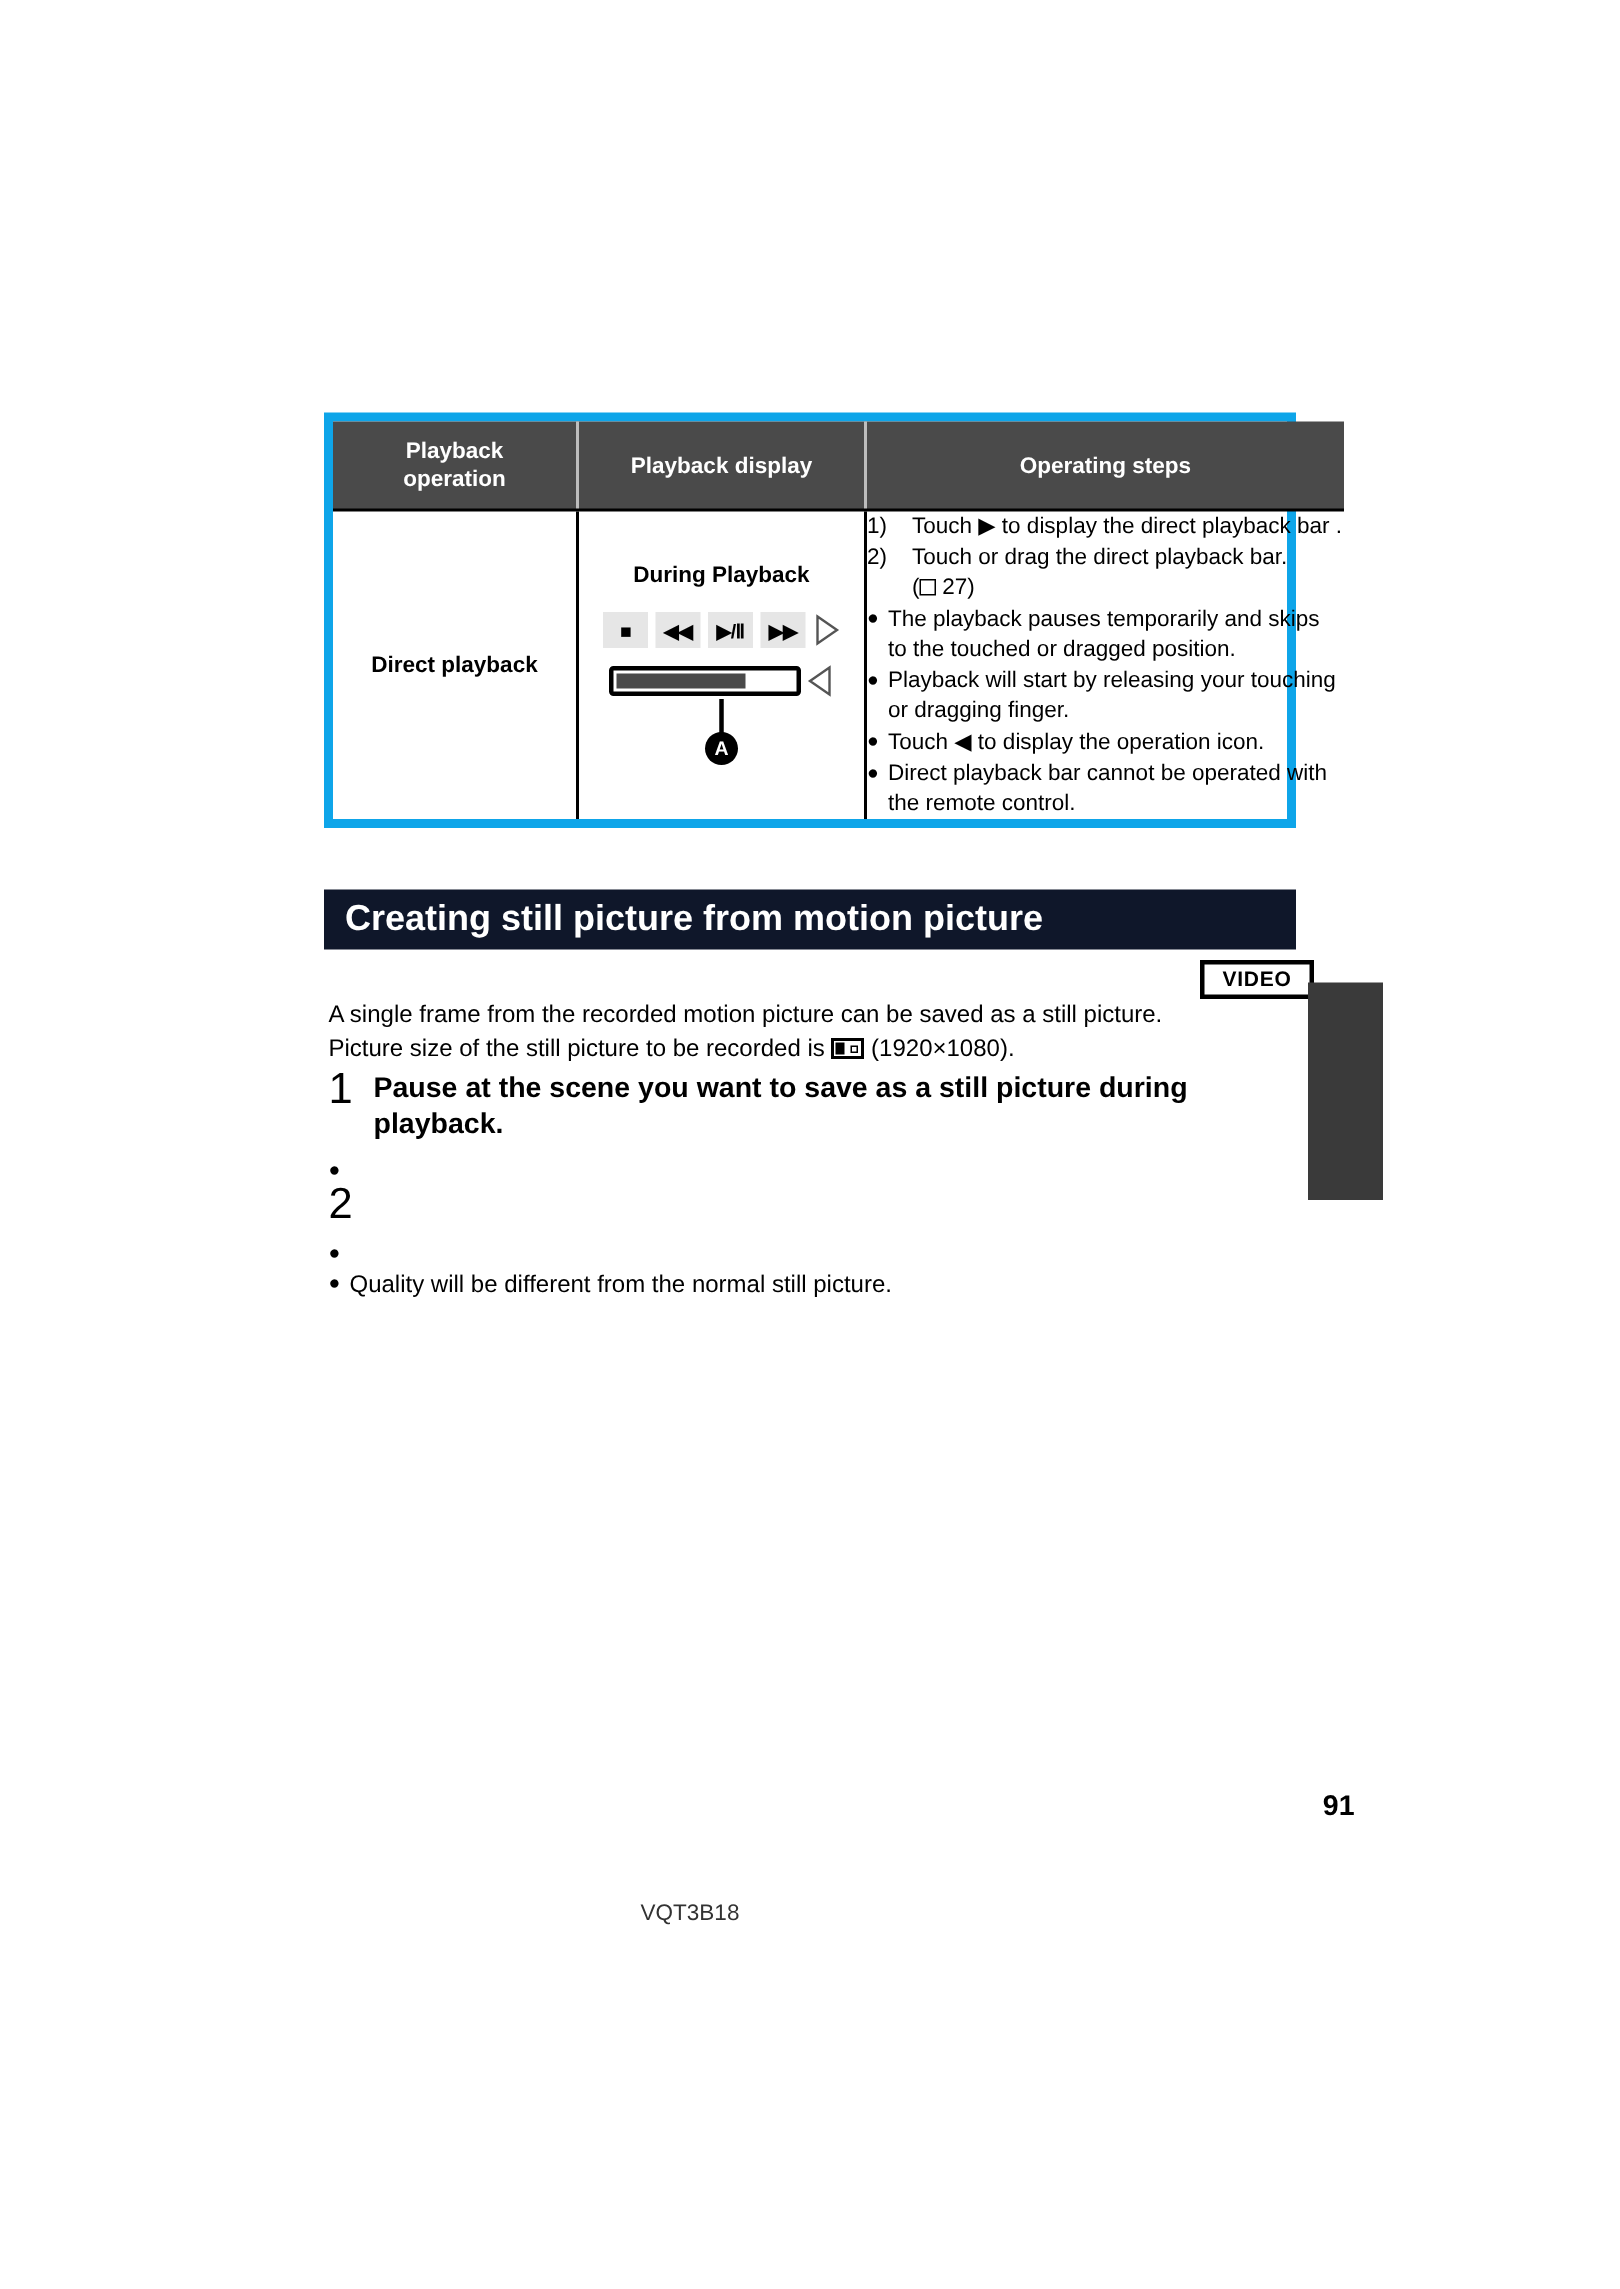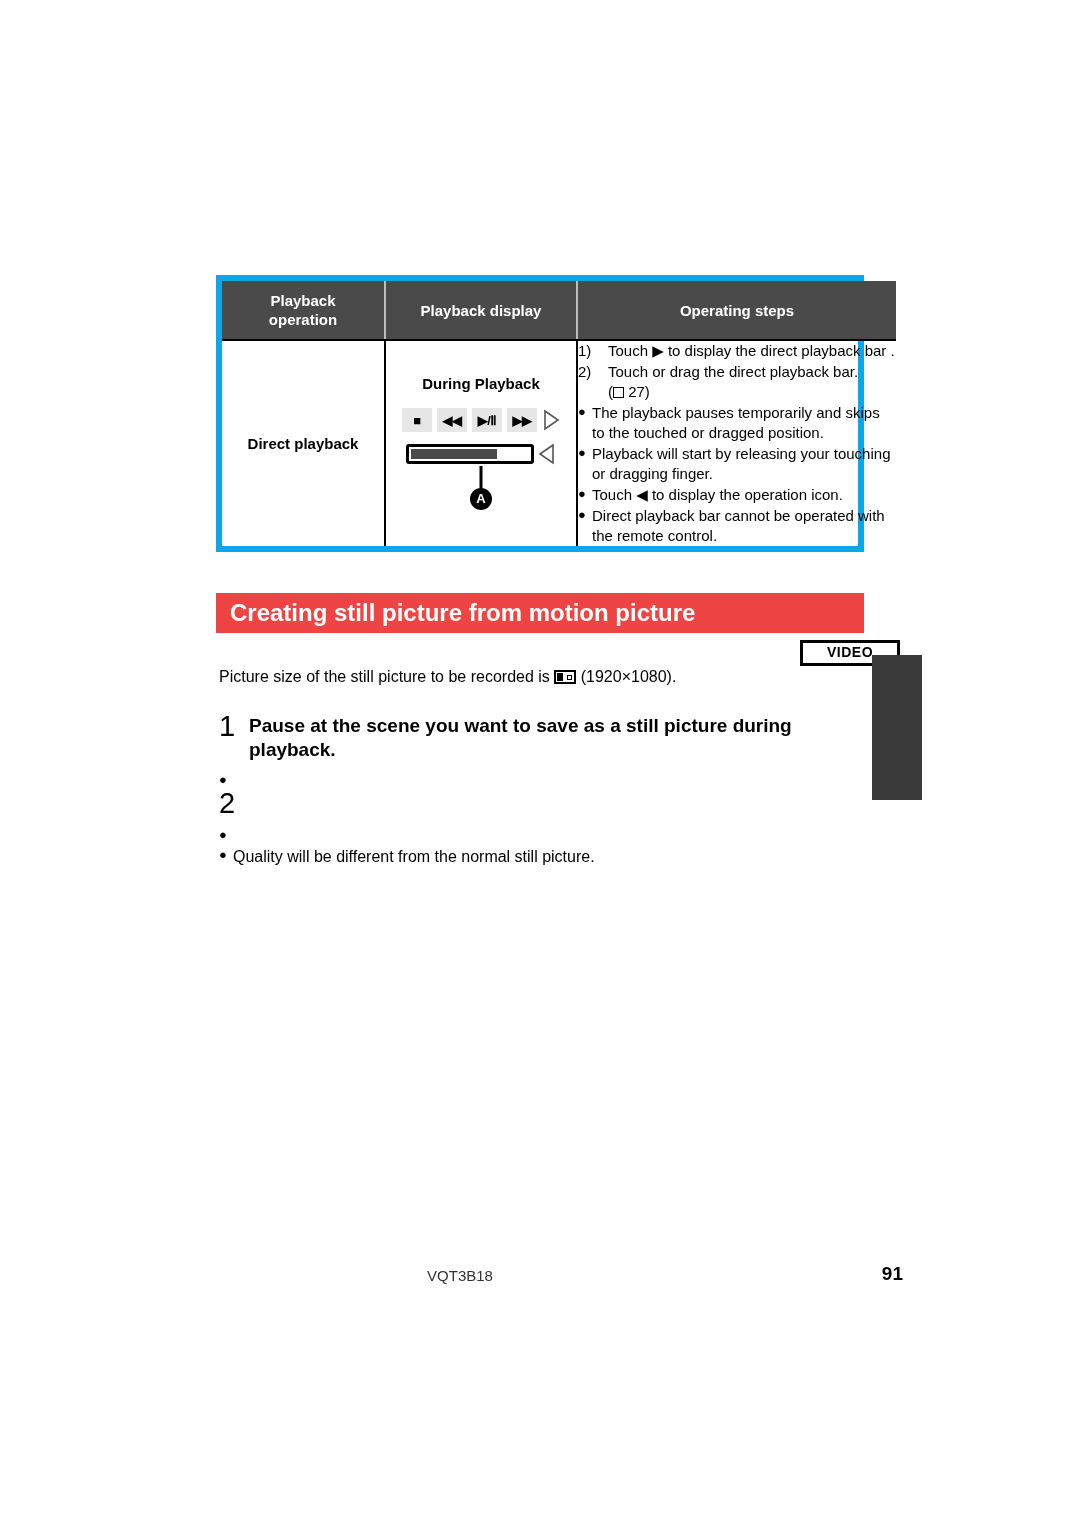--- a/index.html
+++ b/index.html
@@ -178,37 +178,37 @@
     box-sizing: border-box;
   }
 
   
   .section-heading {
     position: absolute;
     left: 216px;
     top: 593px;
     width: 648px;
     height: 40px;
-    background: #ef4444;
+    background: #0f172a;
     color: #ffffff;
     font-size: 24px;
     font-weight: bold;
     display: flex;
     align-items: center;
     padding-left: 14px;
     box-sizing: border-box;
   }
 
   
   .video-badge {
     position: absolute;
     left: 800px;
     top: 640px;
     border: 3px solid #000;
-    padding: 1px 24px;
+    padding: 1px 12px;
     font-size: 14px;
     font-weight: bold;
     letter-spacing: 0.5px;
     background: #fff;
     line-height: 1.25;
   }
 
   
   .thumb-tab {
     position: absolute;
@@ -307,21 +307,21 @@
     position: absolute;
     left: 7px; top: 4px;
     width: 8px; height: 8px;
     background: #fff;
     border-radius: 50%;
   }
 
   
   .page-number {
     position: absolute;
-    left: 0; top: 1263px;
+    left: 0; top: 1194px;
     width: 903px;
     text-align: right;
     font-size: 19px;
     font-weight: bold;
   }
   .doc-code {
     position: absolute;
     left: 0; top: 1267px;
     width: 920px;
     text-align: center;
@@ -415,20 +415,21 @@
   </table>
 </div>
 
 <div class="section-heading">Creating still picture from motion picture</div>
 
 <div class="video-badge">VIDEO</div>
 
 <div class="thumb-tab"></div>
 
 <div class="intro">
+  <div>A single frame from the recorded motion picture can be saved as a still picture.</div>
   <div>
     <span>Picture size of the still picture to be recorded is</span>
     <span class="pic-size-icon"></span>
     <span>(1920×1080).</span>
   </div>
 </div>
 
 <div class="step-block" style="left:219px; top:712px;">
   <div class="step-row">
     <div class="step-big-num">1</div>

